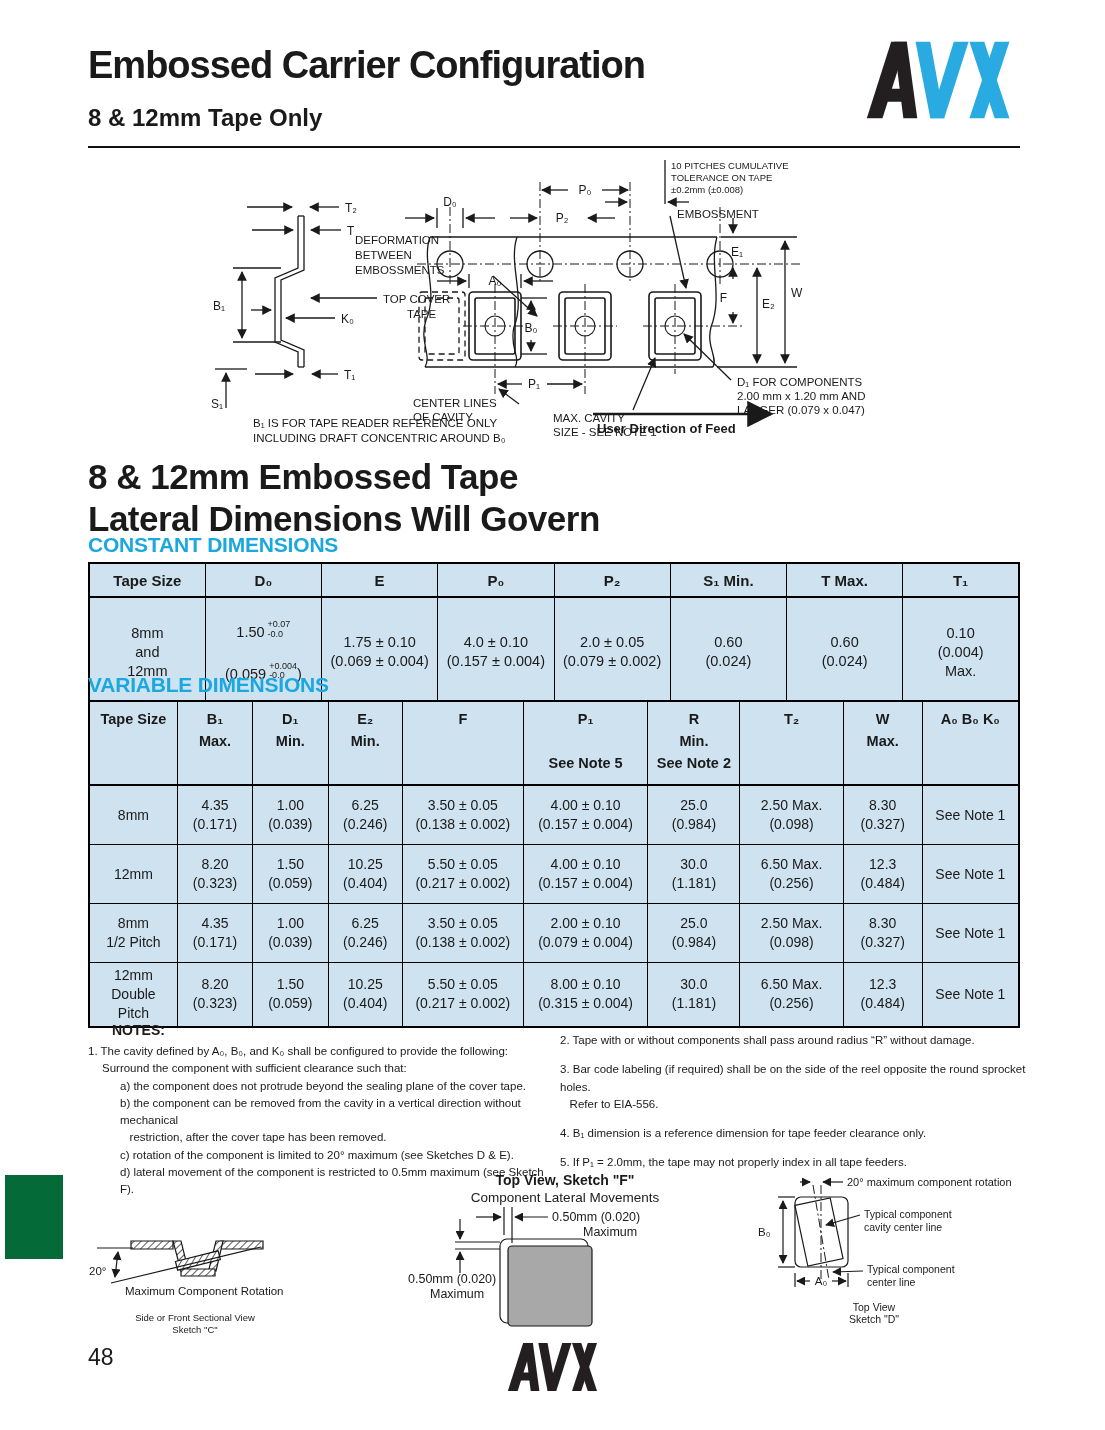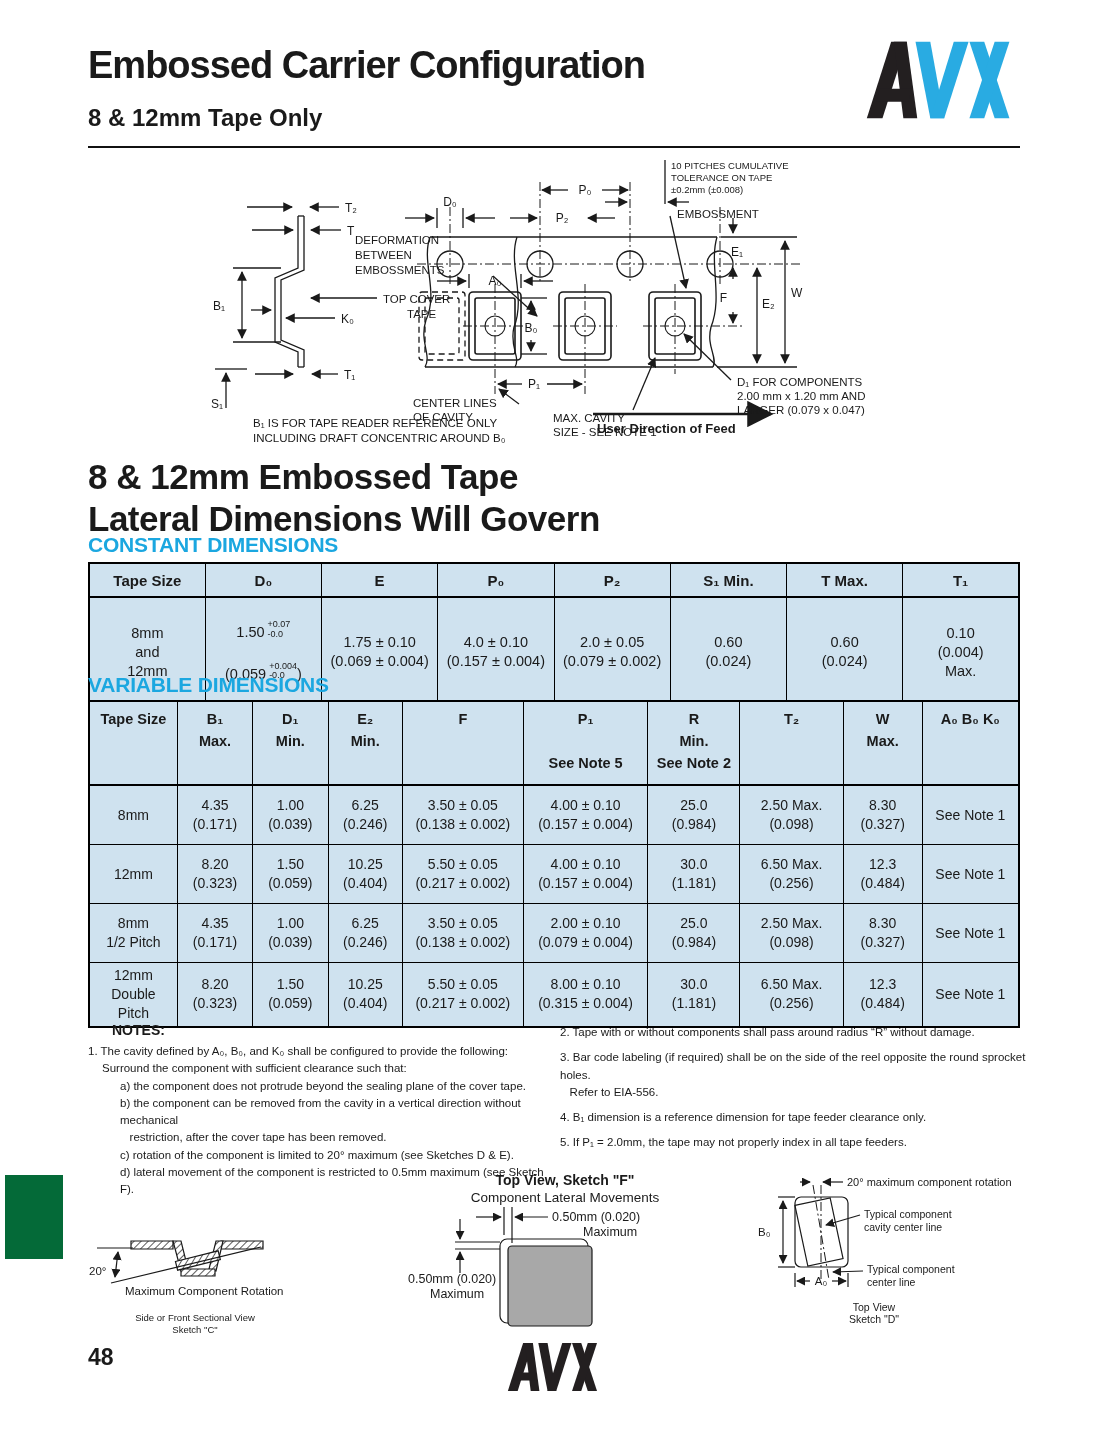--- a/index.html
+++ b/index.html
@@ -30,24 +30,24 @@
   .tolstack{display:inline-block;vertical-align:1px;text-align:left;line-height:1;margin-left:3px;}
   .tolstack span{display:block;font-size:9px;line-height:1.05;}
   
   .notes-col{font-size:11.5px;line-height:1.5;}
   #notes-left{left:88px;top:1020px;width:465px;}
   #notes-right{left:560px;top:1020px;width:470px;}
   .notes-title{font-weight:bold;font-size:14px;margin:0 0 2px 0;padding-left:24px;}
   .note-p{margin:0;white-space:pre-line;}
   .note-sub{margin:0 0 0 14px;white-space:pre-line;}
   .note-item{margin:0 0 0 32px;white-space:pre-line;}
-  #notes-right p{margin:4px 0 8px 0;white-space:pre-line;}
+  #notes-right p{margin:12px 0 8px 0;white-space:pre-line;}
   
   .green-block{left:5px;top:1175px;width:58px;height:84px;}
-  .page-number{left:88px;top:1344px;font-size:23px;font-weight:bold;}
+  .page-number{left:88px;top:1344px;font-size:23px;}
   
   svg text{font-family:"Liberation Sans",sans-serif;fill:#1a1a1a;}
   svg .dl{font-size:12px;}
   svg .an{font-size:11.5px;}
   svg .sm{font-size:9.5px;}
   svg line,svg path,svg polyline,svg rect,svg circle{vector-effect:non-scaling-stroke;}
   .logo-black path{fill:#231f20;}
 </style>
 </head>
 <body>

